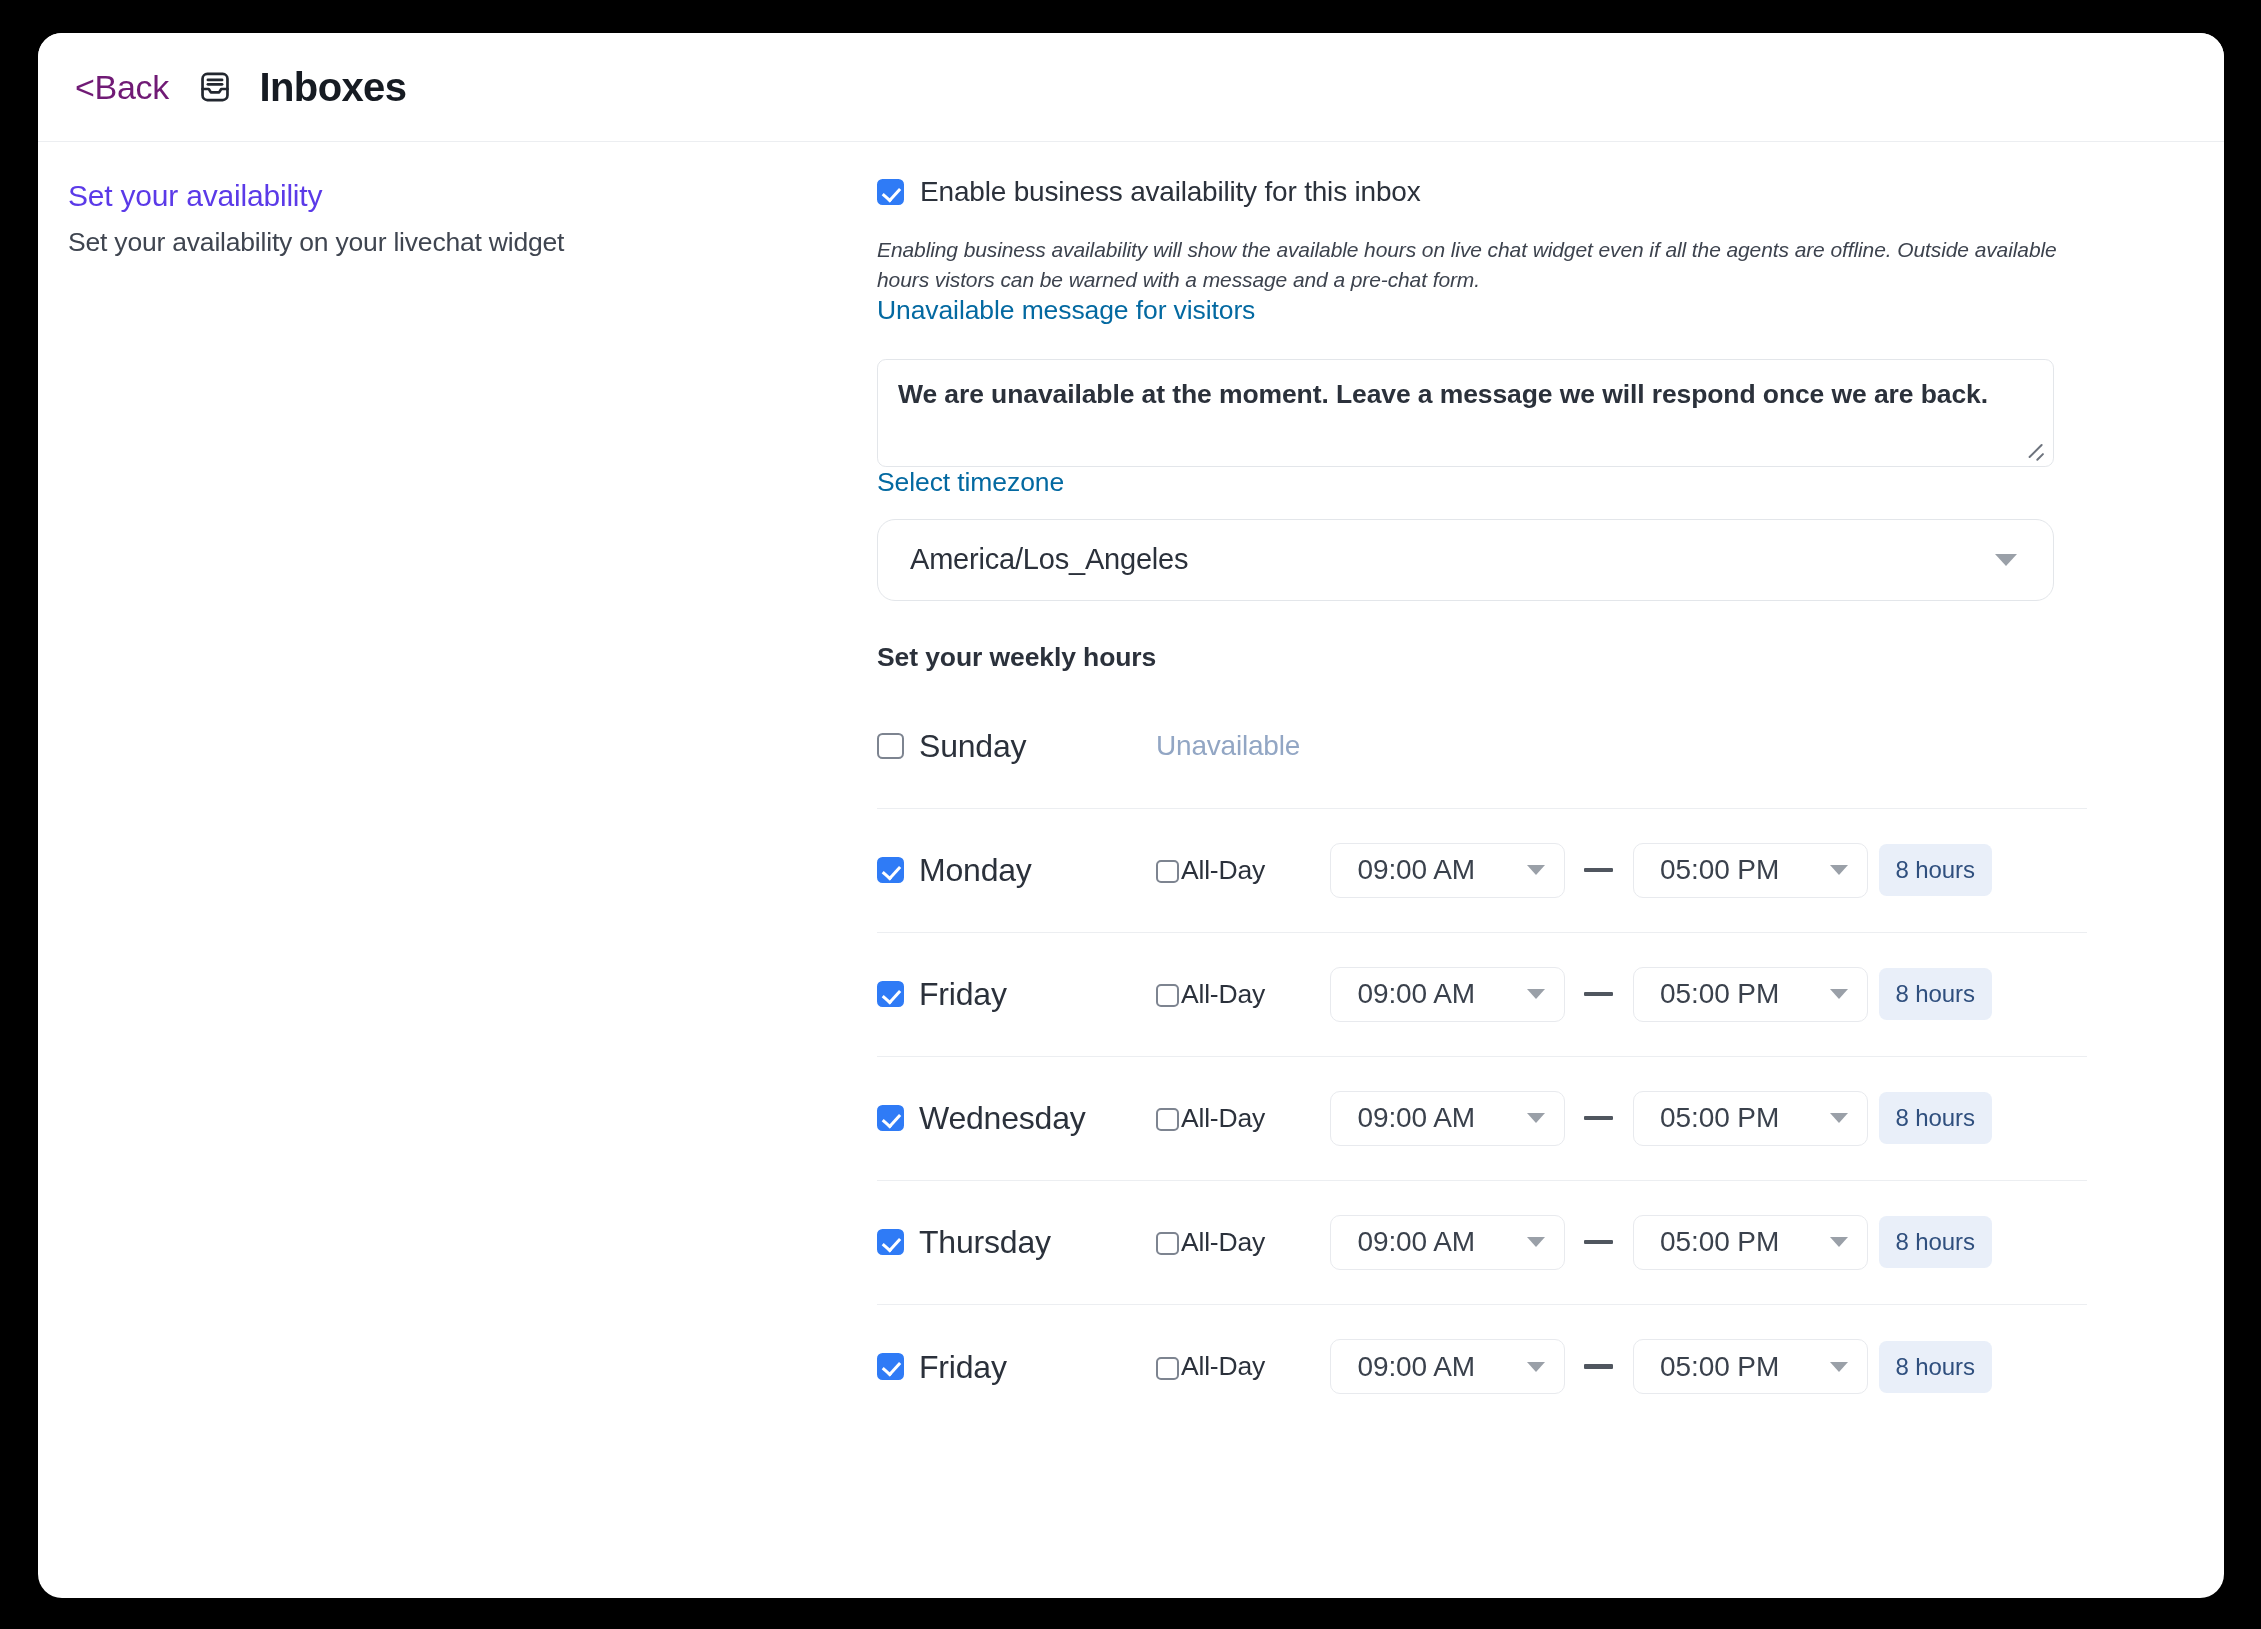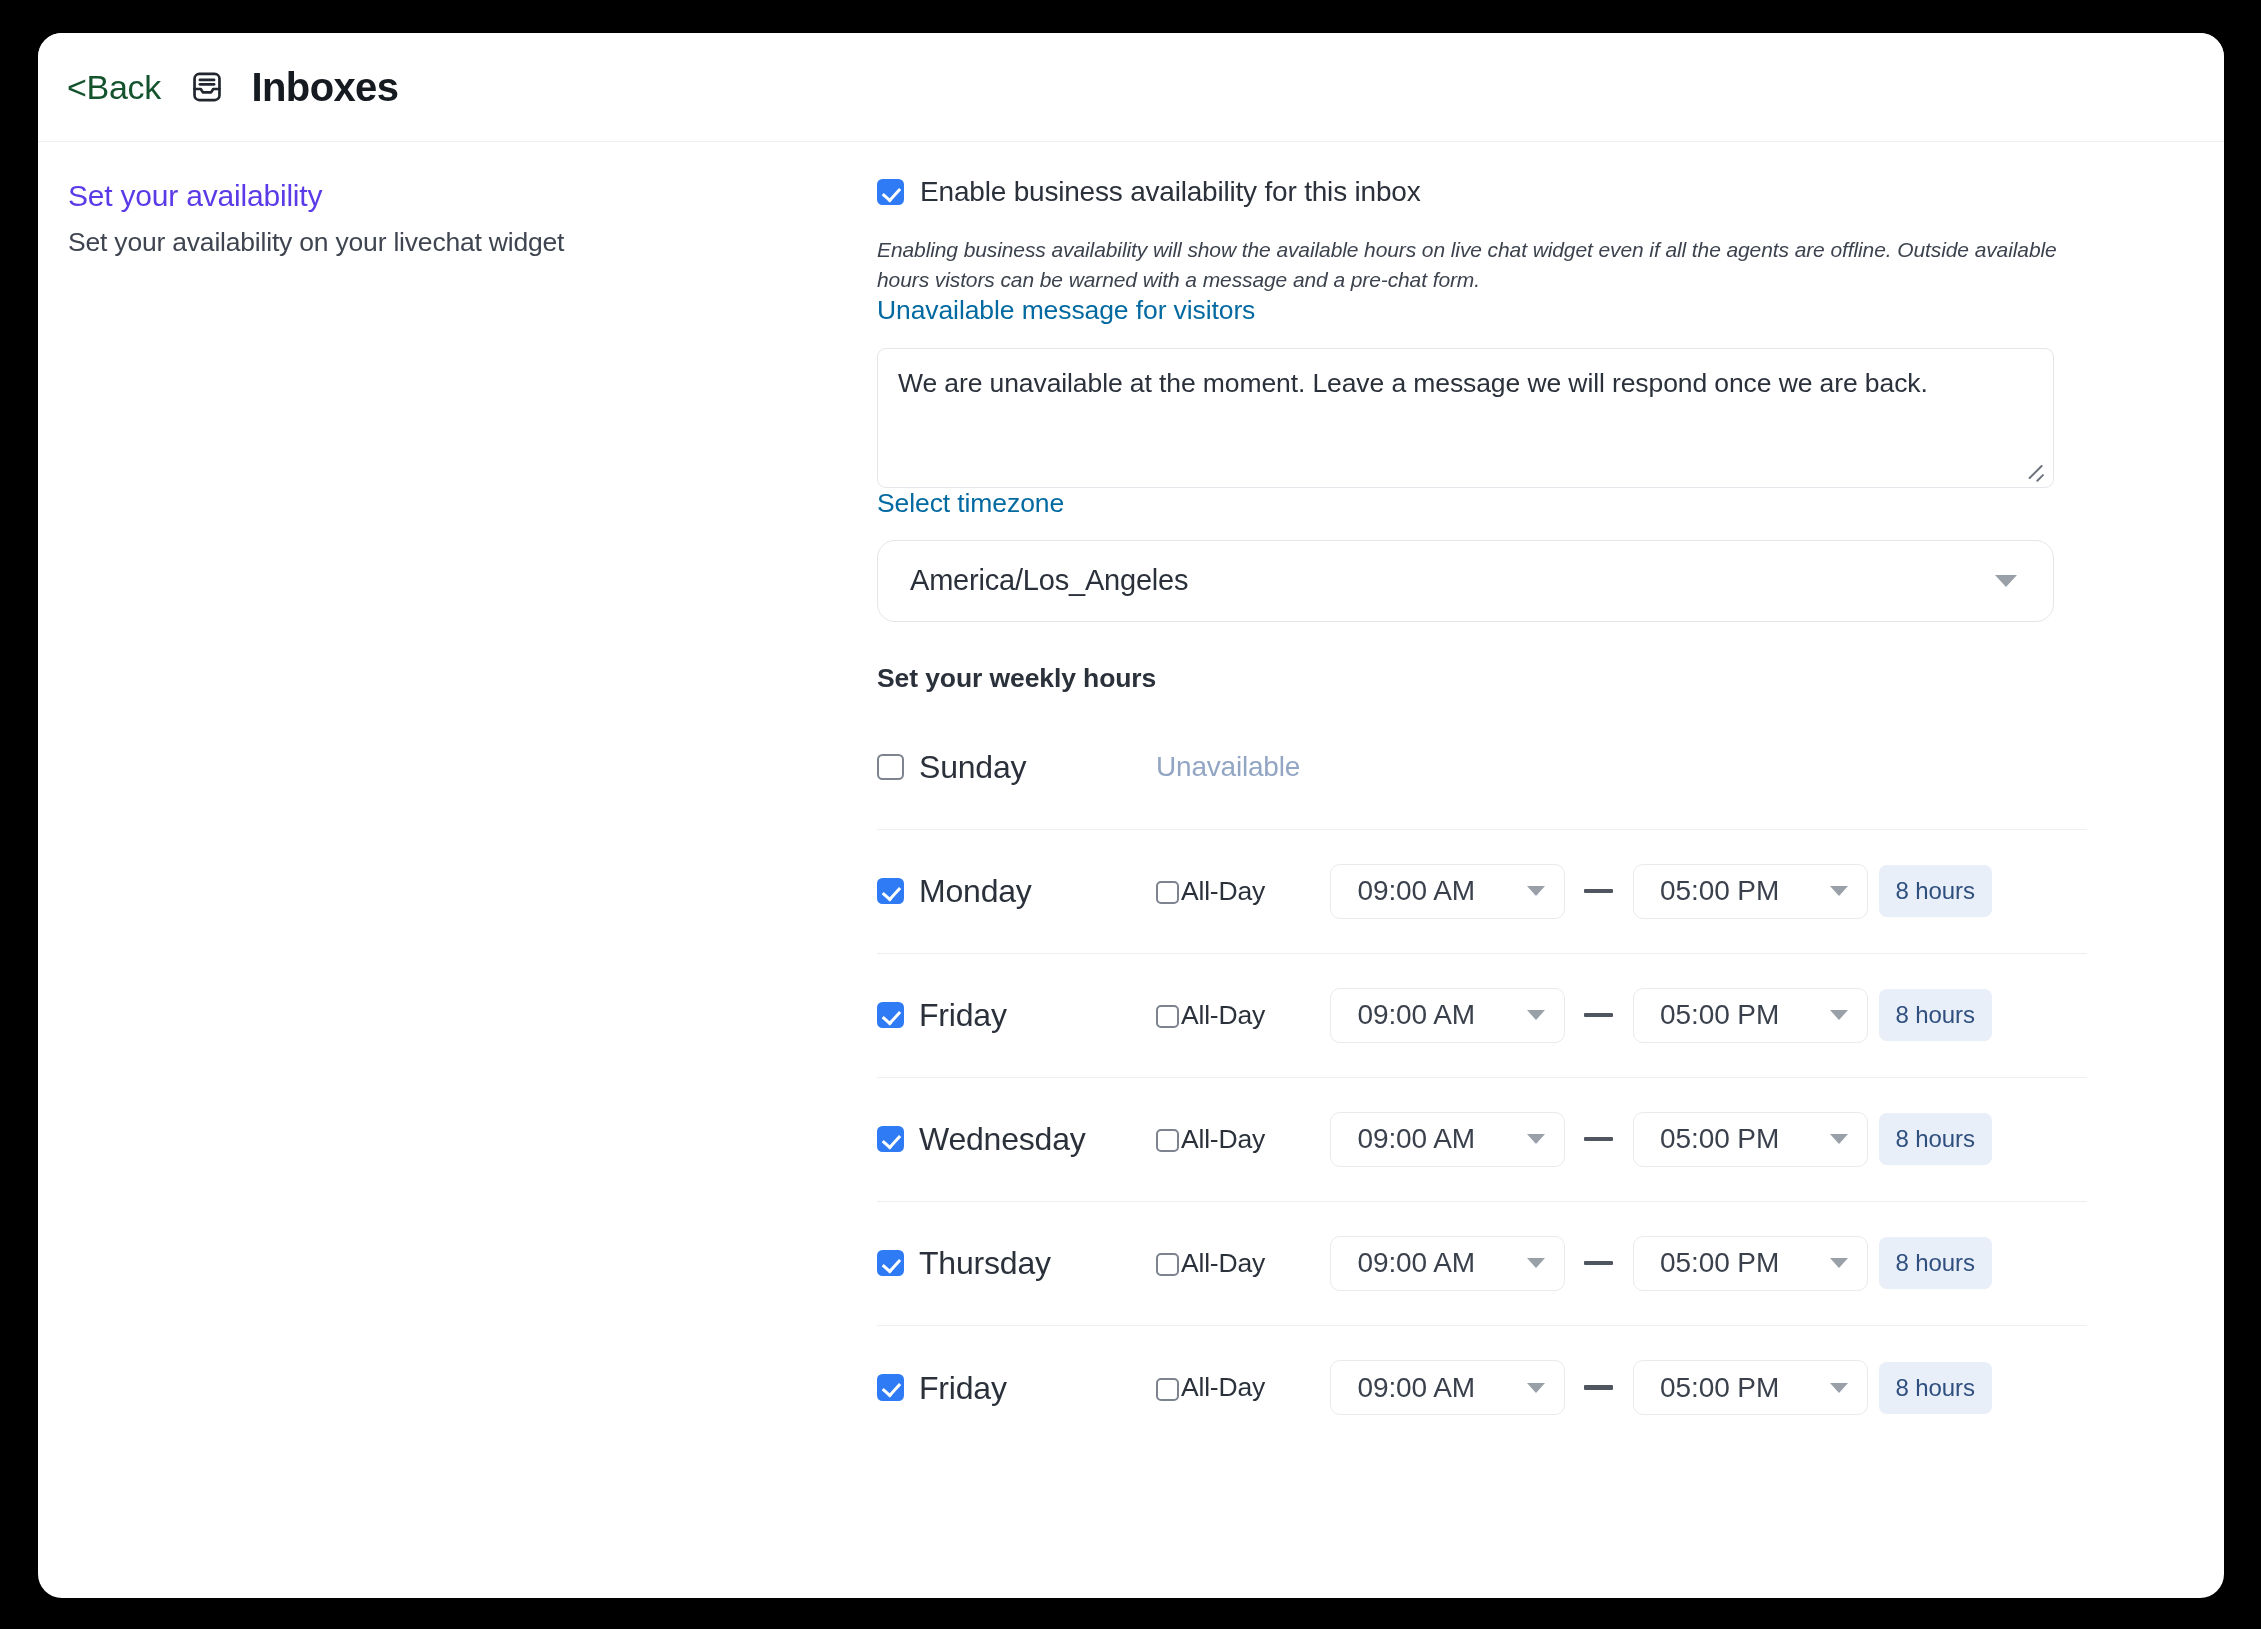--- a/index.html
+++ b/index.html
@@ -27,27 +27,28 @@
   #topbar {
     height: 109px;
     background: #ffffff;
     border-bottom: 1.7px solid #eceef1;
     display: flex;
     align-items: center;
     padding-left: 29px;
   }
 
   #back-link {
-    color: #14532d;
+    color: #701a75;
     font-size: 34px;
     letter-spacing: -0.3px;
     line-height: 1;
     text-decoration: none;
     white-space: nowrap;
     cursor: pointer;
+    margin-left: 8px;
   }
 
   #inbox-icon-wrap {
     margin-left: 28px;
     width: 36px;
     height: 36px;
     display: flex;
     align-items: center;
     justify-content: center;
   }
@@ -144,29 +145,30 @@
   
   .field-label {
     font-size: 26.5px;
     color: #0369a1;
     letter-spacing: -0.1px;
     line-height: 1.2;
   }
 
   
   #msg-box {
-    margin-top: 22px;
+    margin-top: 33px;
     width: 1177px;
-    height: 140px;
+    height: 108px;
     border: 1.7px solid #e3e6ea;
     border-radius: 8.8px;
     background: #ffffff;
     padding: 15.5px 20px 0 20px;
     position: relative;
     cursor: text;
+    font-weight: bold;
   }
   #msg-text {
     font-size: 26.5px;
     color: #2b313b;
     line-height: 1.38;
     letter-spacing: -0.1px;
   }
   #resize-grip {
     position: absolute;
     right: 6.6px;

